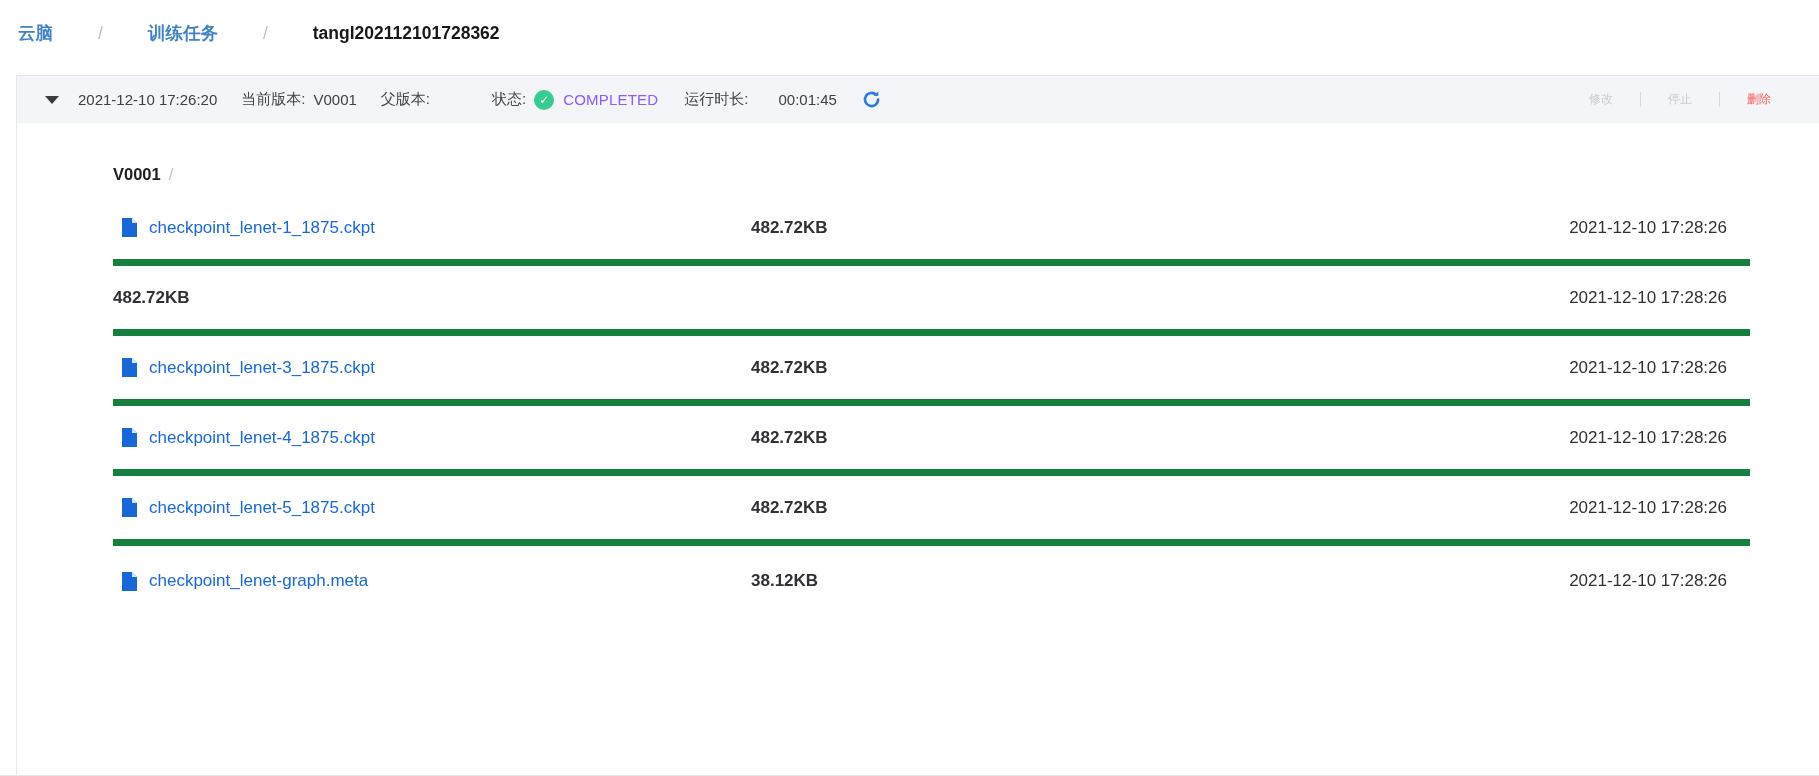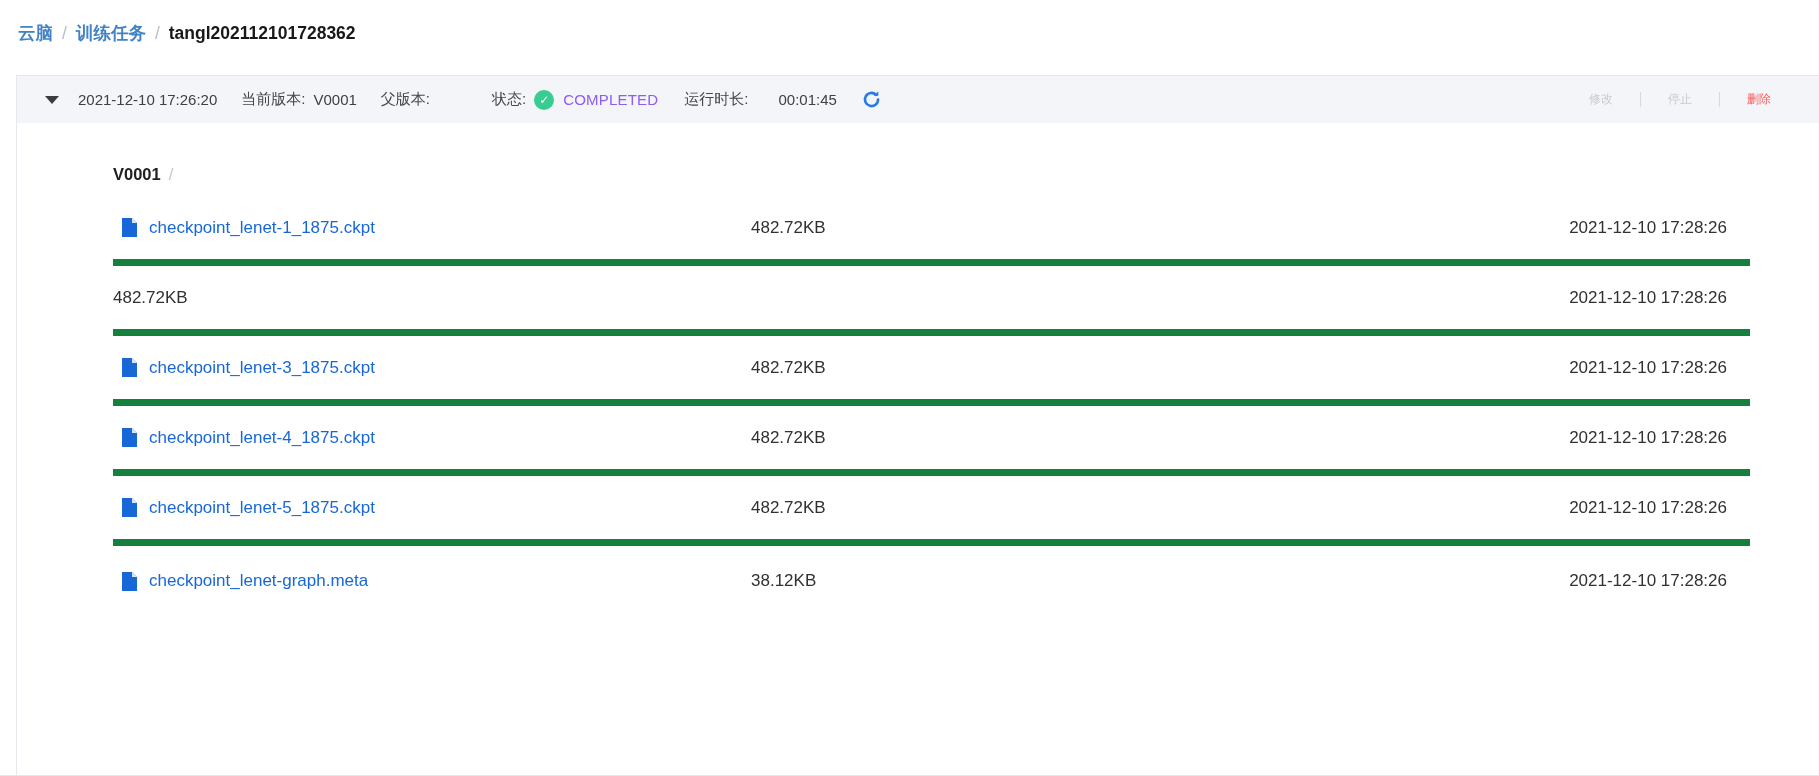--- a/index.html
+++ b/index.html
@@ -9,21 +9,21 @@
     font-family: "Liberation Sans", "DejaVu Sans", sans-serif;
     overflow: hidden;
     position: relative;
     color: #333;
   }
 
   
   .breadcrumb {
     position: absolute; top: 21px; left: 18px;
     font-size: 17.5px; font-weight: 700;
-    display: flex; align-items: baseline;
+    display: flex; align-items: baseline; gap: 36px;
   }
   .breadcrumb .bc-link { color: #4183c4; text-decoration: none; cursor: pointer; }
   .breadcrumb .bc-sep { color: #b9bdc4; font-weight: 400; margin: 0 9px; }
   .breadcrumb .bc-current { color: #17181a; }
 
   
   .card {
     position: absolute; top: 75px; left: 16px; right: 0; bottom: 1px;
     border: 1px solid #e7e8ee; border-right: none; border-bottom: none;
     background: #fff;
@@ -100,21 +100,21 @@
     display: grid;
     grid-template-columns: 638px 1fr auto;
     align-items: center;
     border-bottom: 7px solid #15803d;
     font-size: 17px;
   }
   .file-row:last-child { border-bottom: none; }
   .file-name-cell { display: flex; align-items: center; padding-left: 8px; }
   .file-icon { width: 17px; height: 21px; margin-right: 11px; flex: none; display: inline-flex; }
   .file-link { color: #1767d8; text-decoration: none; cursor: pointer; }
-  .file-size { color: #303134; }
+  .file-size { color: #303134; font-weight: bold; }
   .file-date { color: #303134; text-align: right; padding-right: 23px; }
 </style>
 </head>
 <body>
 
 <nav class="breadcrumb">
   <span class="bc-link">云脑</span>
   <span class="bc-sep">/</span>
   <span class="bc-link">训练任务</span>
   <span class="bc-sep">/</span>

